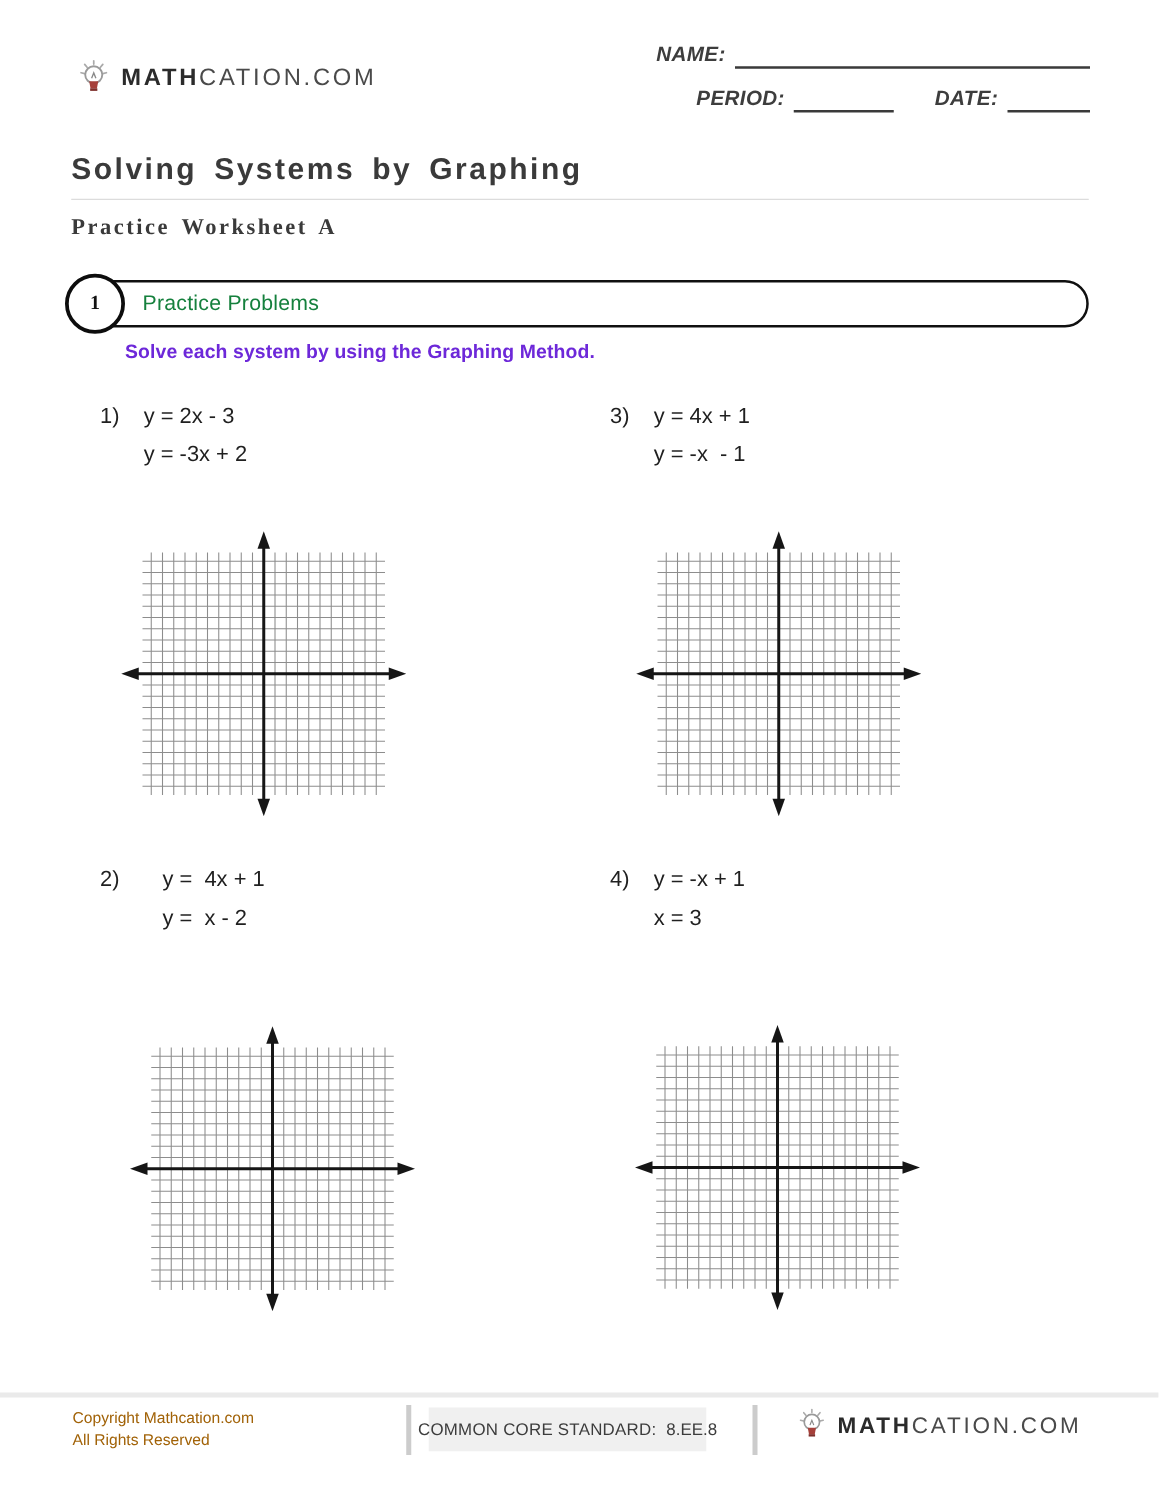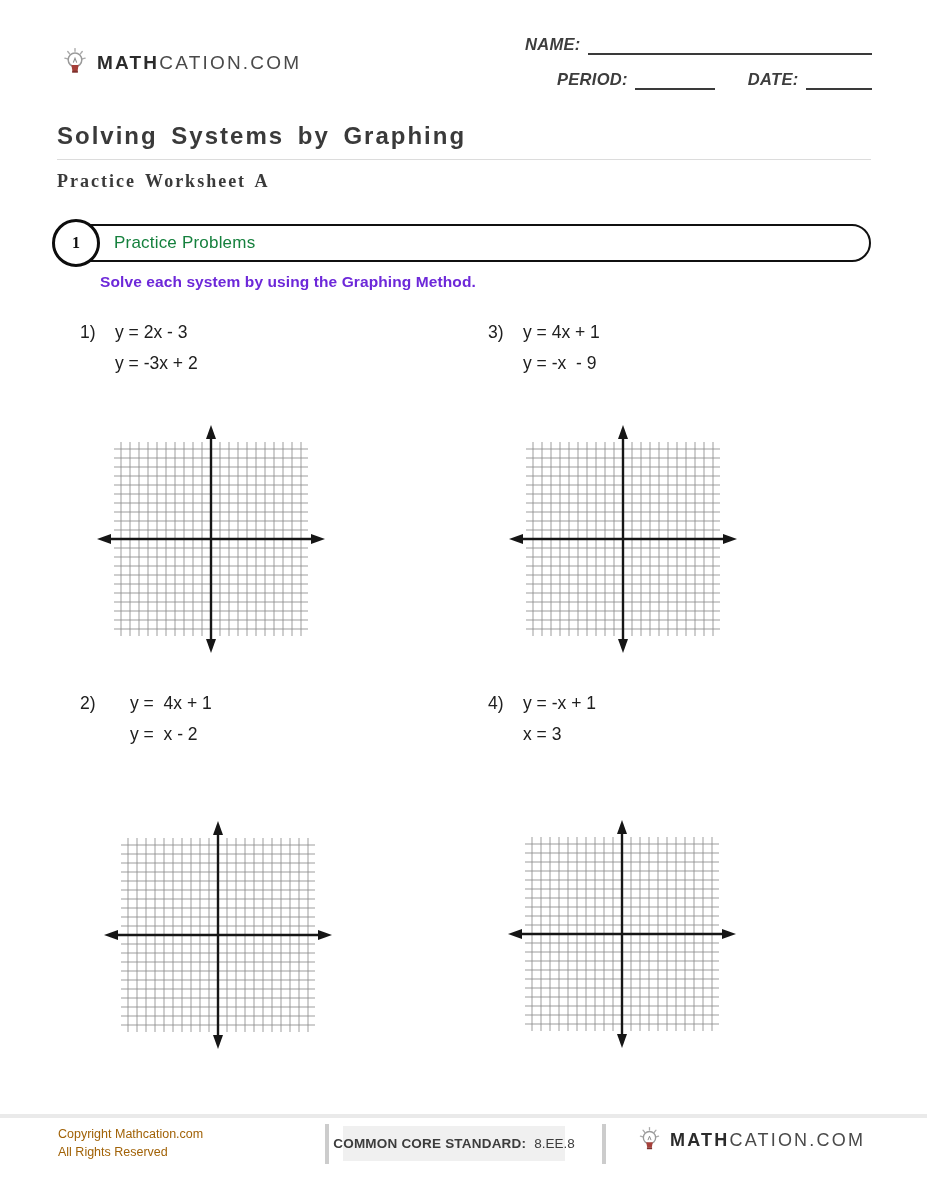--- a/index.html
+++ b/index.html
@@ -107,21 +107,21 @@
   }
   .vbar { width: 4px; height: 40px; background: #cccccc; top: 1124px; }
   .vbar-left { left: 325px; }
   .vbar-right { left: 602px; }
   .cc-box {
     left: 343px; top: 1126px; width: 222px; height: 35px;
     background: #f0f0f0;
     display: flex; align-items: center; justify-content: center;
     white-space: nowrap;
   }
-  .cc-label { font-size: 13.5px; font-weight: 700; color: #3c3c3c; letter-spacing: 0.2px; }
+  .cc-label { font-size: 13.5px; font-weight: 400; color: #3c3c3c; letter-spacing: 0.2px; }
   .cc-value { font-size: 13.5px; color: #3c3c3c; margin-left: 8px; }
 </style>
 </head>
 <body>
 
 <div class="page">
 
   <div class="abs logo header-logo">
     <span class="bulb">
       <svg width="26" height="32" viewBox="0 0 24 30">
@@ -170,21 +170,21 @@
     <span class="pnum">1)</span>
     <div class="peqs">
       <div class="eq">y = 2x - 3</div>
       <div class="eq">y = -3x + 2</div>
     </div>
   </div>
   <div class="abs problem p3">
     <span class="pnum">3)</span>
     <div class="peqs">
       <div class="eq">y = 4x + 1</div>
-      <div class="eq">y = -x  - 9</div>
+      <div class="eq">y = -x  - 1</div>
     </div>
   </div>
 
   <svg class="abs grid-canvas g1" width="230" height="230" viewBox="0 0 230 230">
       <line x1="25" y1="18" x2="25" y2="212" stroke="#8d8d8d" stroke-width="0.85"></line>
       <line x1="18" y1="25" x2="212" y2="25" stroke="#8d8d8d" stroke-width="0.85"></line>
       <line x1="34" y1="18" x2="34" y2="212" stroke="#8d8d8d" stroke-width="0.85"></line>
       <line x1="18" y1="34" x2="212" y2="34" stroke="#8d8d8d" stroke-width="0.85"></line>
       <line x1="43" y1="18" x2="43" y2="212" stroke="#8d8d8d" stroke-width="0.85"></line>
       <line x1="18" y1="43" x2="212" y2="43" stroke="#8d8d8d" stroke-width="0.85"></line>

